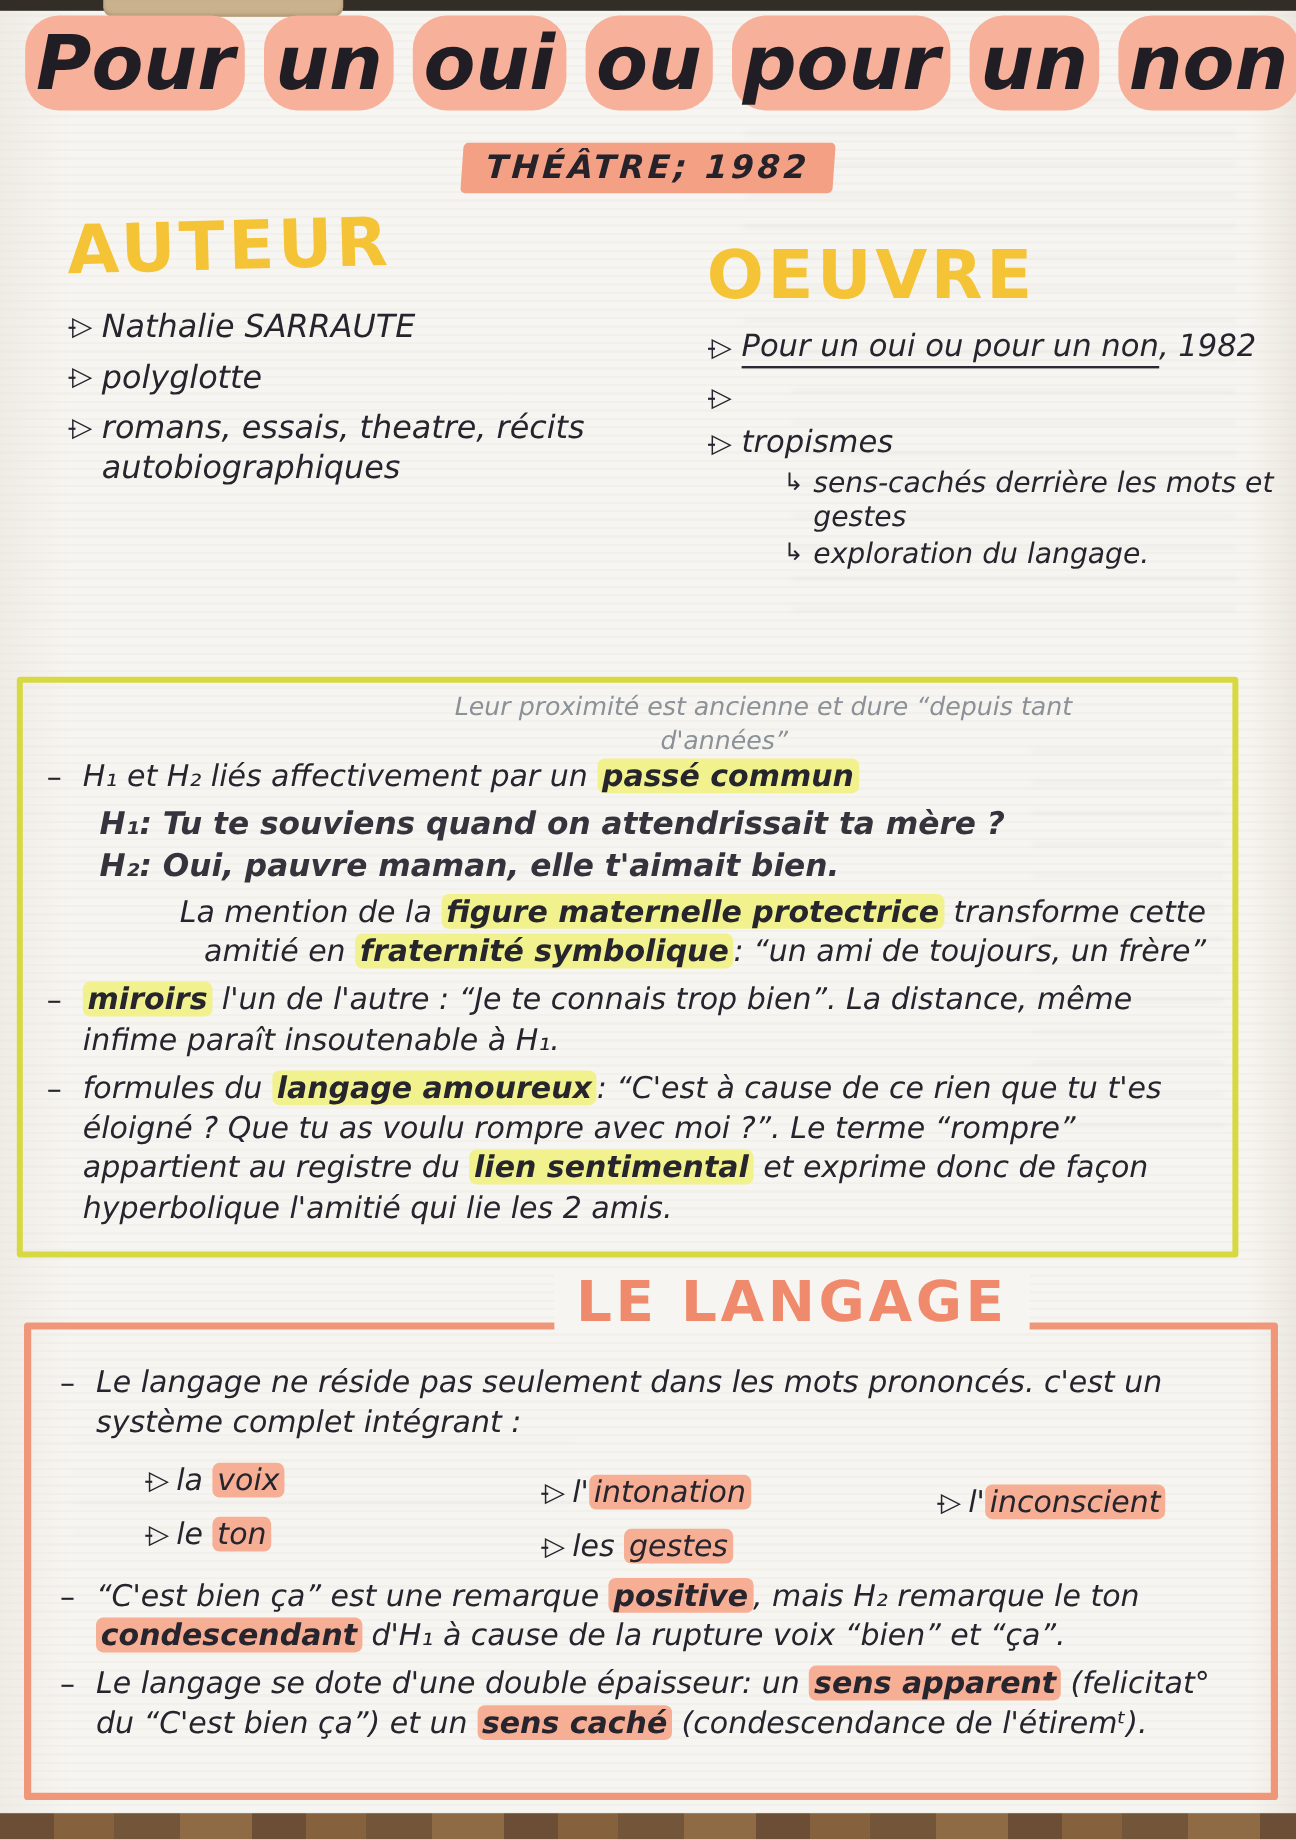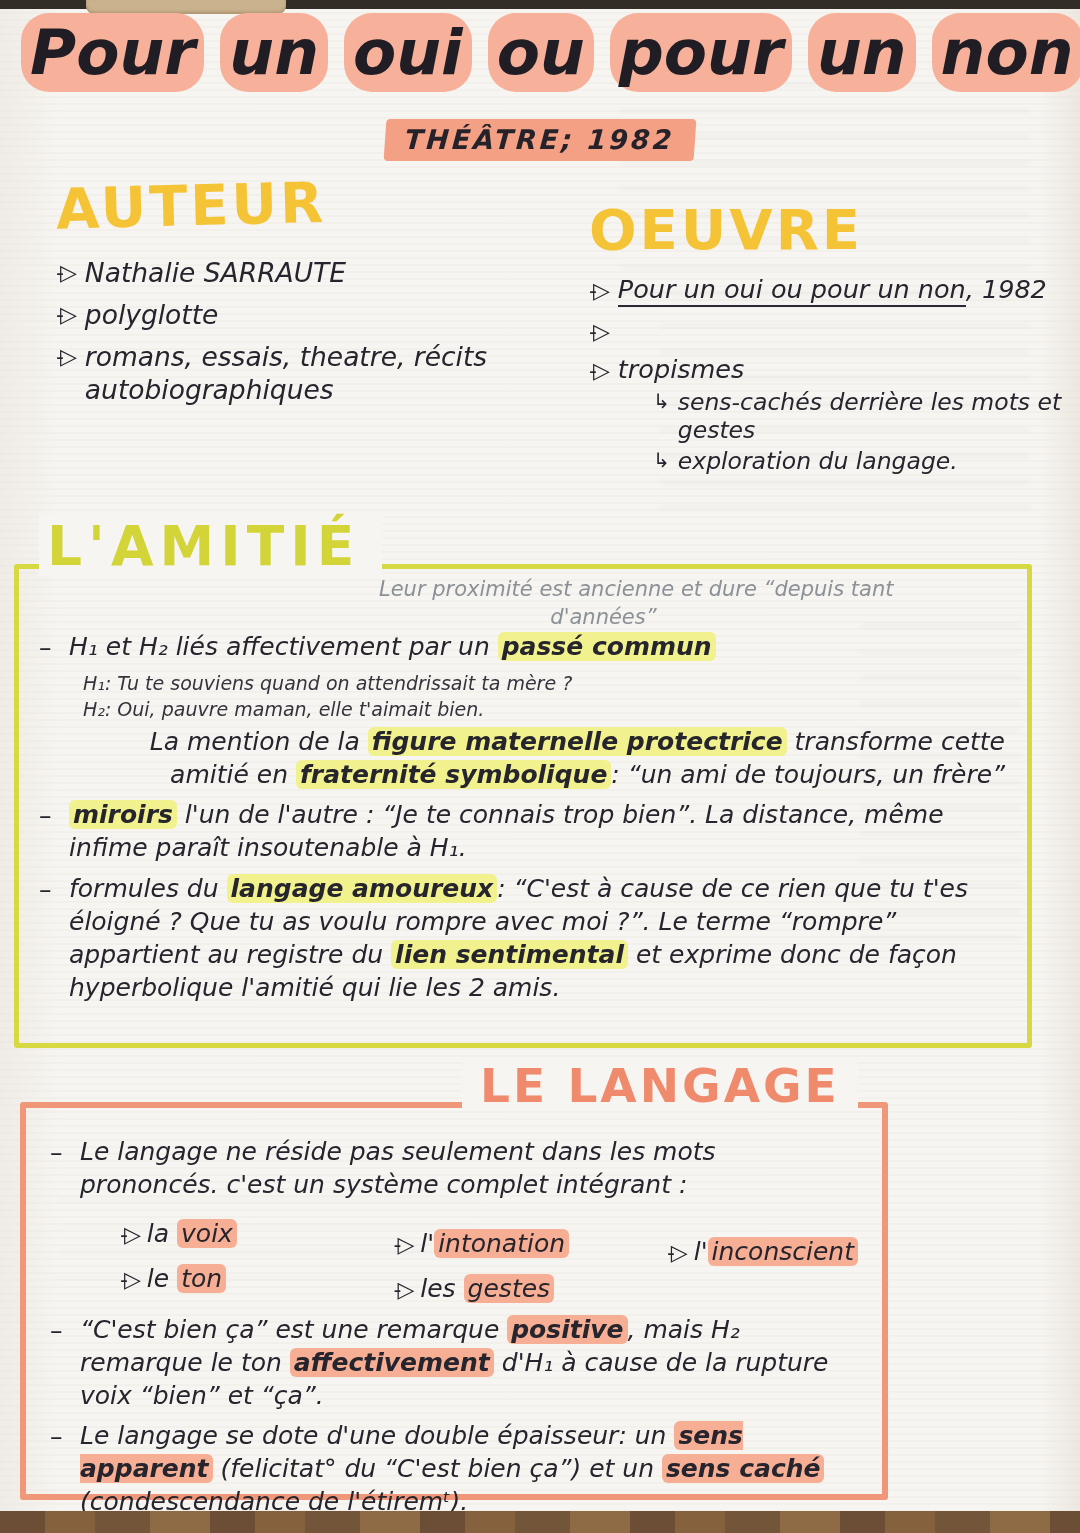--- a/index.html
+++ b/index.html
@@ -48,24 +48,24 @@
   
   .box{position:absolute;box-sizing:border-box;background:transparent;}
   .box-amitie{left:14px;top:564px;width:1018px;height:484px;border:5px solid #d7d942;border-radius:3px;}
   .h-amitie{position:absolute;top:-54px;left:20px;background:#f7f5f1;padding:4px 22px 2px 8px;
     font-size:55px;font-weight:800;letter-spacing:6px;color:#d2d437;line-height:1;}
   .ann{position:absolute;top:6px;left:360px;right:14px;font-size:21px;font-style:italic;color:#8b9197;line-height:1.35;}
   .ann .l2{text-align:center;padding-right:185px;}
   .amitie-content{position:absolute;top:54px;left:20px;right:22px;font-size:25px;font-style:italic;line-height:1.33;color:#26242d;}
   .b-row{display:flex;gap:14px;margin:7px 0;}
   .b-dash{flex:0 0 16px;font-style:normal;padding-top:1px;}
-  .dlg{margin:1px 0 1px 44px;font-size:19px;color:#35343d;line-height:1.3;}
+  .dlg{margin:1px 0 1px 44px;font-size:26px;color:#35343d;line-height:1.3;font-weight:bold;}
   .plain{margin:3px 0 3px 44px;text-align:right;}
 
-  .box-langage{left:20px;top:1102px;width:868px;height:398px;border:6px solid #f0977a;border-radius:3px;text-decoration:underline;}
+  .box-langage{left:20px;top:1102px;width:1045px;height:398px;border:6px solid #f0977a;border-radius:3px;text-decoration:underline;}
   .h-langage{position:absolute;top:-48px;left:436px;background:#f7f5f1;padding:2px 18px;
     font-size:47px;font-weight:800;letter-spacing:3px;color:#ef8b6c;line-height:1;}
   .langage-content{position:absolute;top:20px;left:24px;right:24px;font-size:25px;font-style:italic;line-height:1.32;}
   .components{display:flex;margin:16px 0 8px 70px;}
   .comp-col{display:flex;flex-direction:column;gap:12px;}
   .comp-col.c1{width:330px;}
   .comp-col.c2{width:330px;margin-top:10px;}
   .comp-col.c3{margin-top:18px;}
   .comp-item{display:flex;gap:10px;align-items:flex-start;}
 </style>
@@ -121,21 +121,20 @@
       <span class="sub-g">↳</span>
       <span>sens-cachés derrière les mots et gestes</span>
     </div>
     <div class="sub-li">
       <span class="sub-g">↳</span>
       <span>exploration du langage.</span>
     </div>
   </div>
 
   <div class="box box-amitie">
-    <div class="h-amitie">L'AMITIÉ</div>
     <div class="ann">
       <div class="l1">Leur proximité est ancienne et dure “depuis tant</div>
       <div class="l2">d'années”</div>
     </div>
     <div class="amitie-content">
       <div class="b-row">
         <span class="b-dash">–</span>
         <div><span>H₁ et H₂ liés affectivement par un </span><span class="hl-y b">passé commun</span></div>
       </div>
       <div class="dlg"><span>H₁: Tu te souviens quand on attendrissait ta mère ?</span></div>
@@ -182,21 +181,21 @@
         </div>
         <div class="comp-col c3">
           <div class="comp-item">
             <span class="arrow-g">-▷</span>
             <span><span>l'</span><span class="hl-s">inconscient</span></span>
           </div>
         </div>
       </div>
       <div class="b-row">
         <span class="b-dash">–</span>
-        <div><span>“C'est bien ça” est une remarque </span><span class="hl-s b">positive</span><span>, mais H₂ remarque le ton </span><span class="hl-s b">affectivement</span><span> d'H₁ à cause de la rupture voix “bien” et “ça”.</span></div>
+        <div><span>“C'est bien ça” est une remarque </span><span class="hl-s b">positive</span><span>, mais H₂ remarque le ton </span><span class="hl-s b">condescendant</span><span> d'H₁ à cause de la rupture voix “bien” et “ça”.</span></div>
       </div>
       <div class="b-row">
         <span class="b-dash">–</span>
         <div><span>Le langage se dote d'une double épaisseur: un </span><span class="hl-s b">sens apparent</span><span> (felicitat° du “C'est bien ça”) et un </span><span class="hl-s b">sens caché</span><span> (condescendance de l'étiremᵗ).</span></div>
       </div>
     </div>
   </div>
 
   <div class="wood"></div>
 </div>

